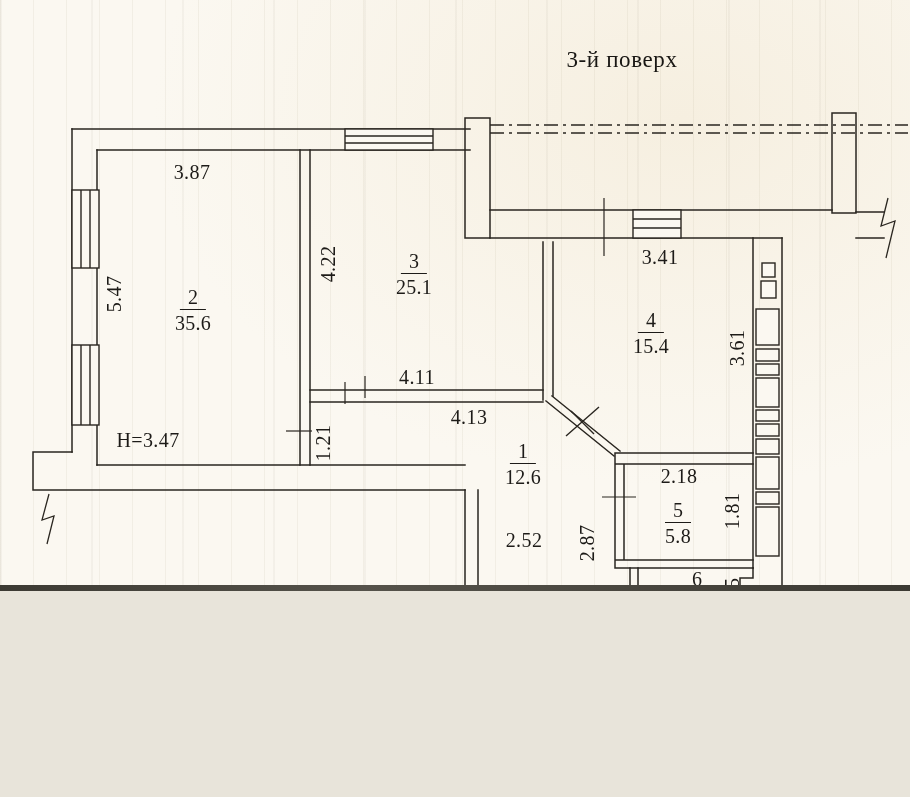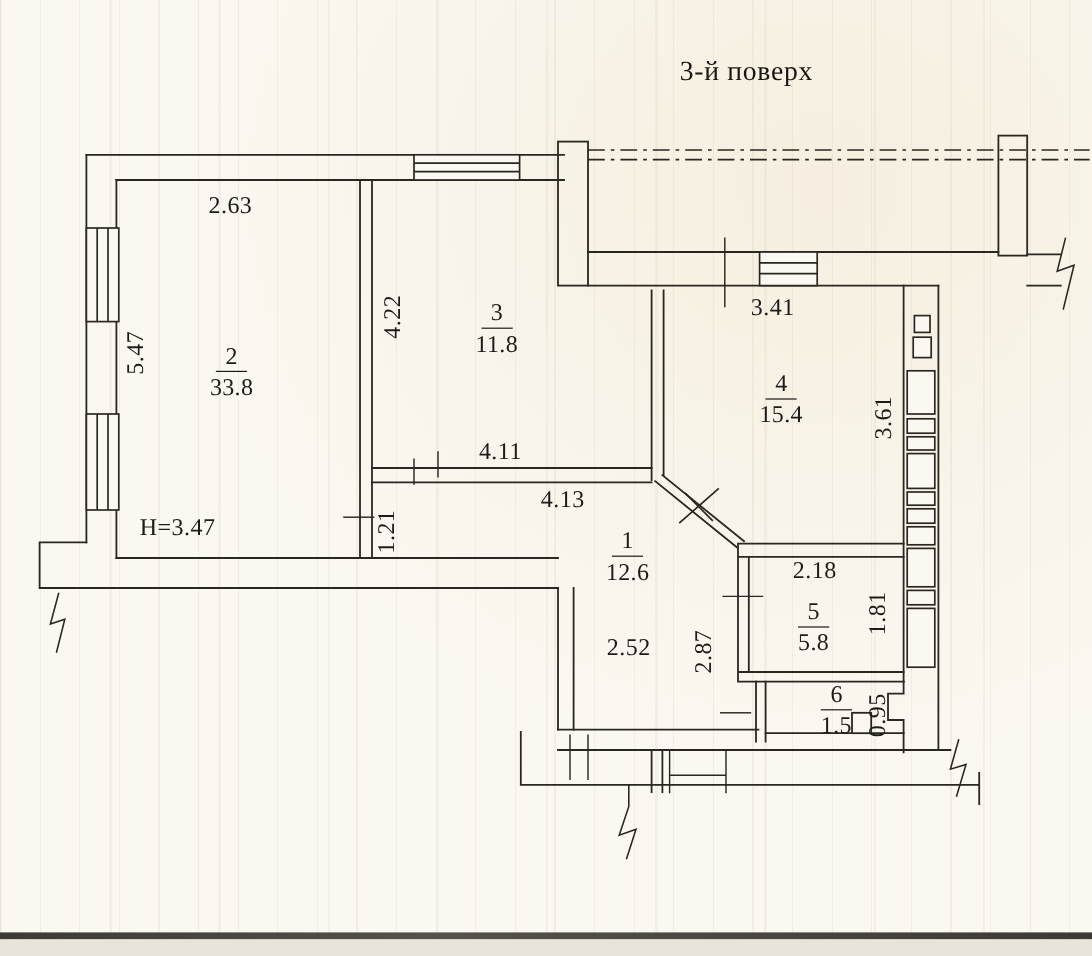--- a/index.html
+++ b/index.html
@@ -1,18 +1,18 @@
 <!DOCTYPE html>
 <html><head>
 <meta charset="utf-8">
 <style>
   html,body{margin:0;padding:0;background:#e8e4da;}
   #page{
     position:relative;
-    width:910px;height:783px;
+    width:910px;height:591px;
     overflow:hidden;
     background:
       repeating-linear-gradient(90deg, rgba(160,150,120,0.10) 0 1px, rgba(0,0,0,0) 1px 33px),
       repeating-linear-gradient(90deg, rgba(120,110,90,0.06) 0 2px, rgba(0,0,0,0) 2px 91px),
       radial-gradient(ellipse at 75% 20%, #f6efe0 0%, rgba(246,239,224,0) 55%),
       #fbf8f1;
     font-family:"Liberation Serif","DejaVu Serif",serif;
     color:#25221d;
   }
   #edge-bottom{position:absolute;left:0;bottom:0;width:910px;height:6px;background:linear-gradient(90deg,#3c3a33,#55524a 40%,#3c3a33);}
@@ -141,43 +141,43 @@
   </svg>
 
   <div class="title" style="left:622px;top:60px">3-й поверх</div>
 
   <div class="room" style="left:523px;top:464px">
     <div class="rn">1</div>
     <div class="ra">12.6</div>
   </div>
   <div class="room" style="left:193px;top:310px">
     <div class="rn">2</div>
-    <div class="ra">33.8</div>
+    <div class="ra">35.6</div>
   </div>
   <div class="room" style="left:414px;top:274px">
     <div class="rn">3</div>
-    <div class="ra">11.8</div>
+    <div class="ra">25.1</div>
   </div>
   <div class="room" style="left:651px;top:333px">
     <div class="rn">4</div>
     <div class="ra">15.4</div>
   </div>
   <div class="room" style="left:678px;top:523px">
     <div class="rn">5</div>
     <div class="ra">5.8</div>
   </div>
   <div class="room" style="left:697px;top:592px">
     <div class="rn">6</div>
     <div class="ra">1.5</div>
   </div>
 
-  <div class="lbl" style="left:192px;top:172px">2.63</div>
+  <div class="lbl" style="left:192px;top:172px">3.87</div>
   <div class="lbl v" style="left:114px;top:294px">5.47</div>
   <div class="lbl v" style="left:328px;top:264px">4.22</div>
-  <div class="lbl" style="left:644px;top:257px">3.41</div>
+  <div class="lbl" style="left:660px;top:257px">3.41</div>
   <div class="lbl v" style="left:737px;top:348px">3.61</div>
   <div class="lbl" style="left:417px;top:377px">4.11</div>
   <div class="lbl" style="left:469px;top:417px">4.13</div>
   <div class="lbl v" style="left:323px;top:443px">1.21</div>
   <div class="lbl" style="left:679px;top:476px">2.18</div>
   <div class="lbl v" style="left:732px;top:511px">1.81</div>
   <div class="lbl" style="left:524px;top:540px">2.52</div>
   <div class="lbl v" style="left:587px;top:543px">2.87</div>
   <div class="lbl v" style="left:732px;top:596px">0.95</div>
   <div class="lbl" style="left:148px;top:440px">H=3.47</div>

